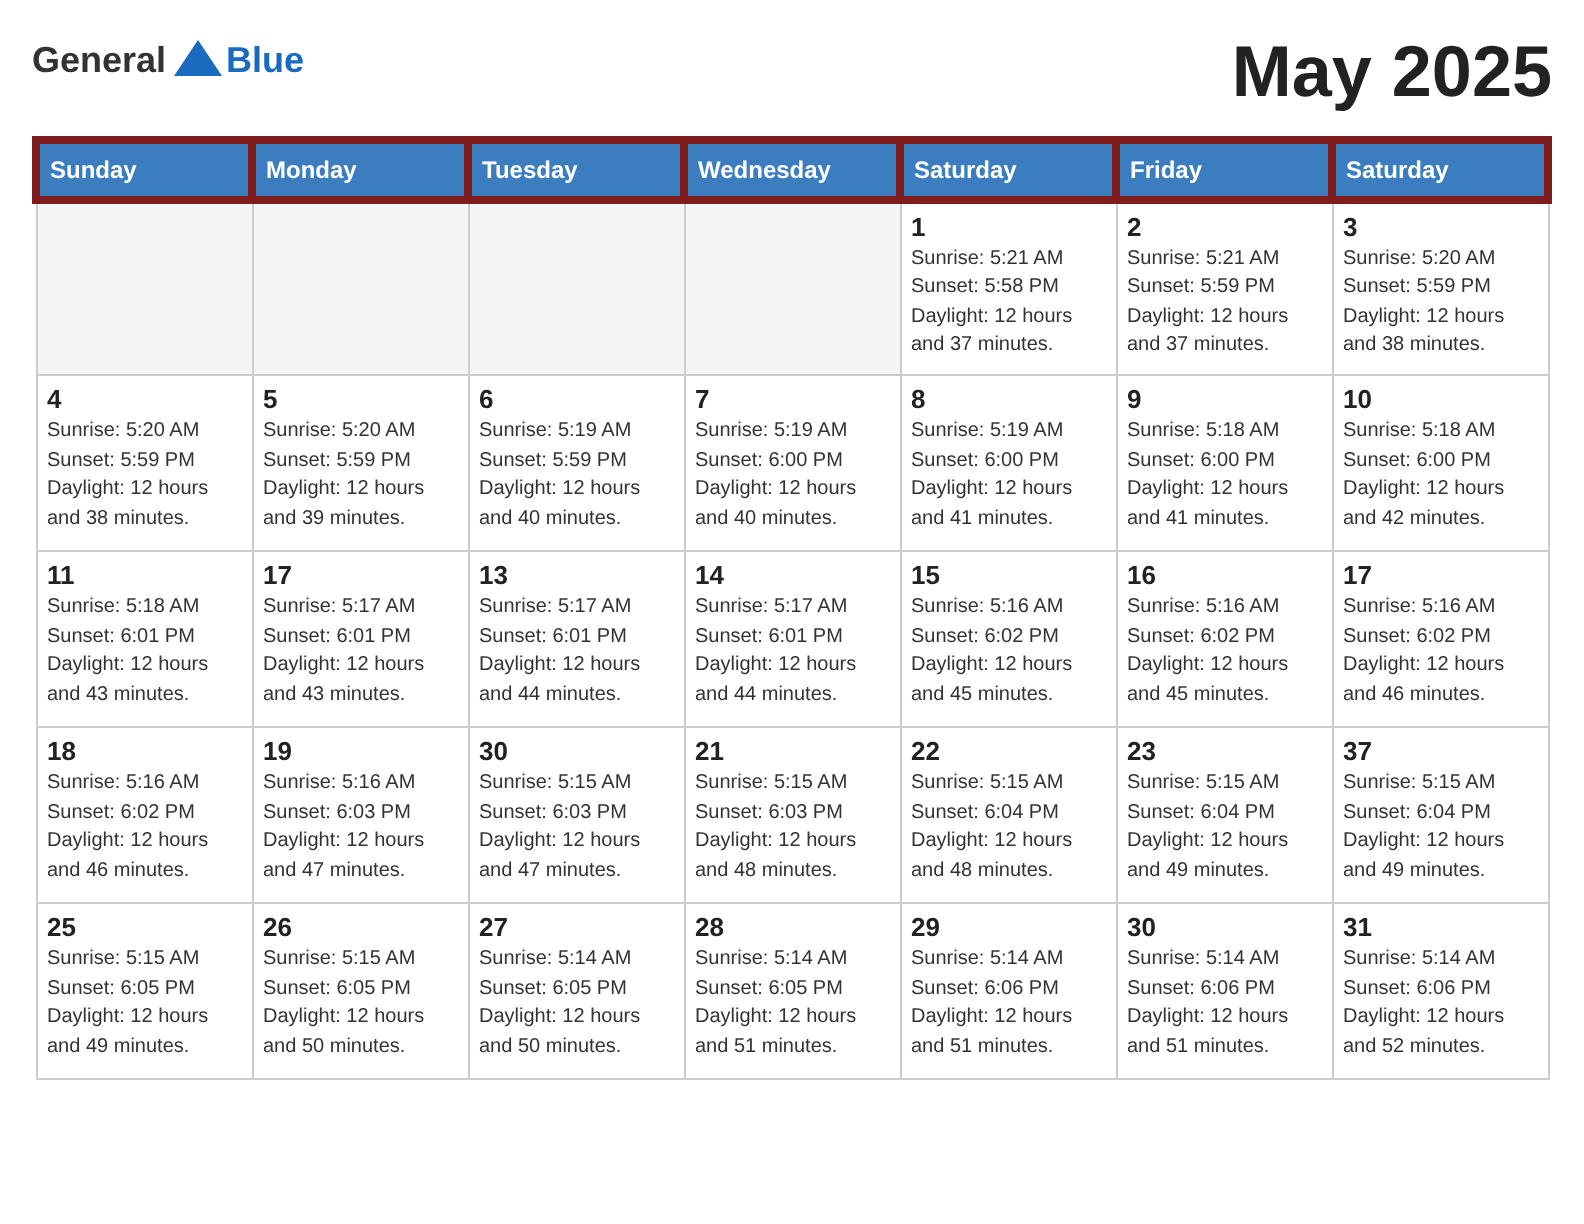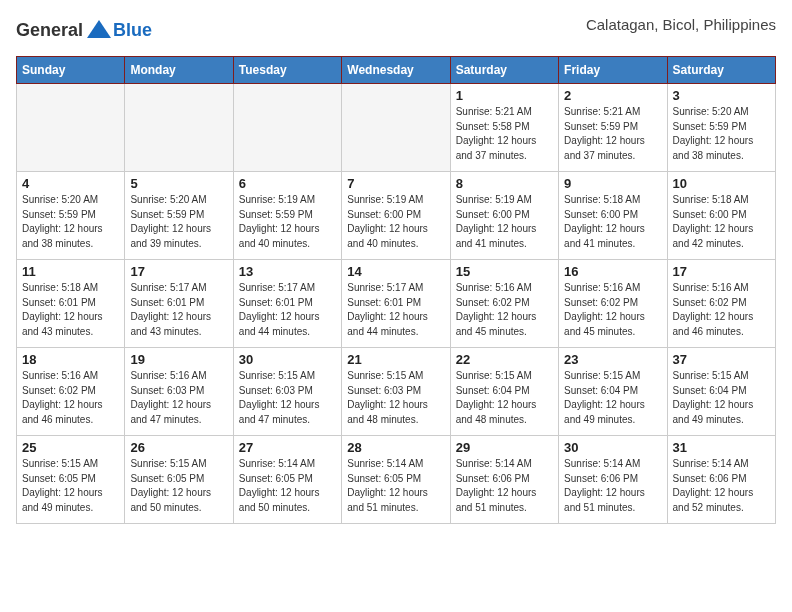--- a/index.html
+++ b/index.html
@@ -53,21 +53,21 @@
       border-collapse: collapse;
       font-size: 11px;
     }
     .calendar-table th {
       background-color: #3b7dbf;
       color: #fff;
       text-align: left;
       padding: 6px 5px;
       font-size: 12px;
       font-weight: bold;
-      border: 1px solid #7f1d1d;
+      border: 4px solid #7f1d1d;
     }
     .calendar-table td {
       border: 1px solid #ccc;
       vertical-align: top;
       padding: 4px 5px;
       width: 108px;
       height: 88px;
       background: #fff;
     }
     .calendar-table td.empty {
@@ -92,21 +92,21 @@
 <div class="header">
   <div class="logo">
     <span class="logo-text-general">General</span>
     <svg class="logo-icon" viewBox="0 0 28 28">
       <polygon points="14,4 26,22 2,22" fill="#1a6bbf"></polygon>
     </svg>
     <br>
     <span class="logo-text-blue">Blue</span>
   </div>
   <div class="title-block">
-    <div class="location-title">Calatagan, Bicol, Philippines</div>
+    <div class="month-title">May 2025</div>
   </div>
 </div>
 
 <table class="calendar-table">
   <thead>
     <tr id="header-row">
         <th>Sunday</th>
         <th>Monday</th>
         <th>Tuesday</th>
         <th>Wednesday</th>

